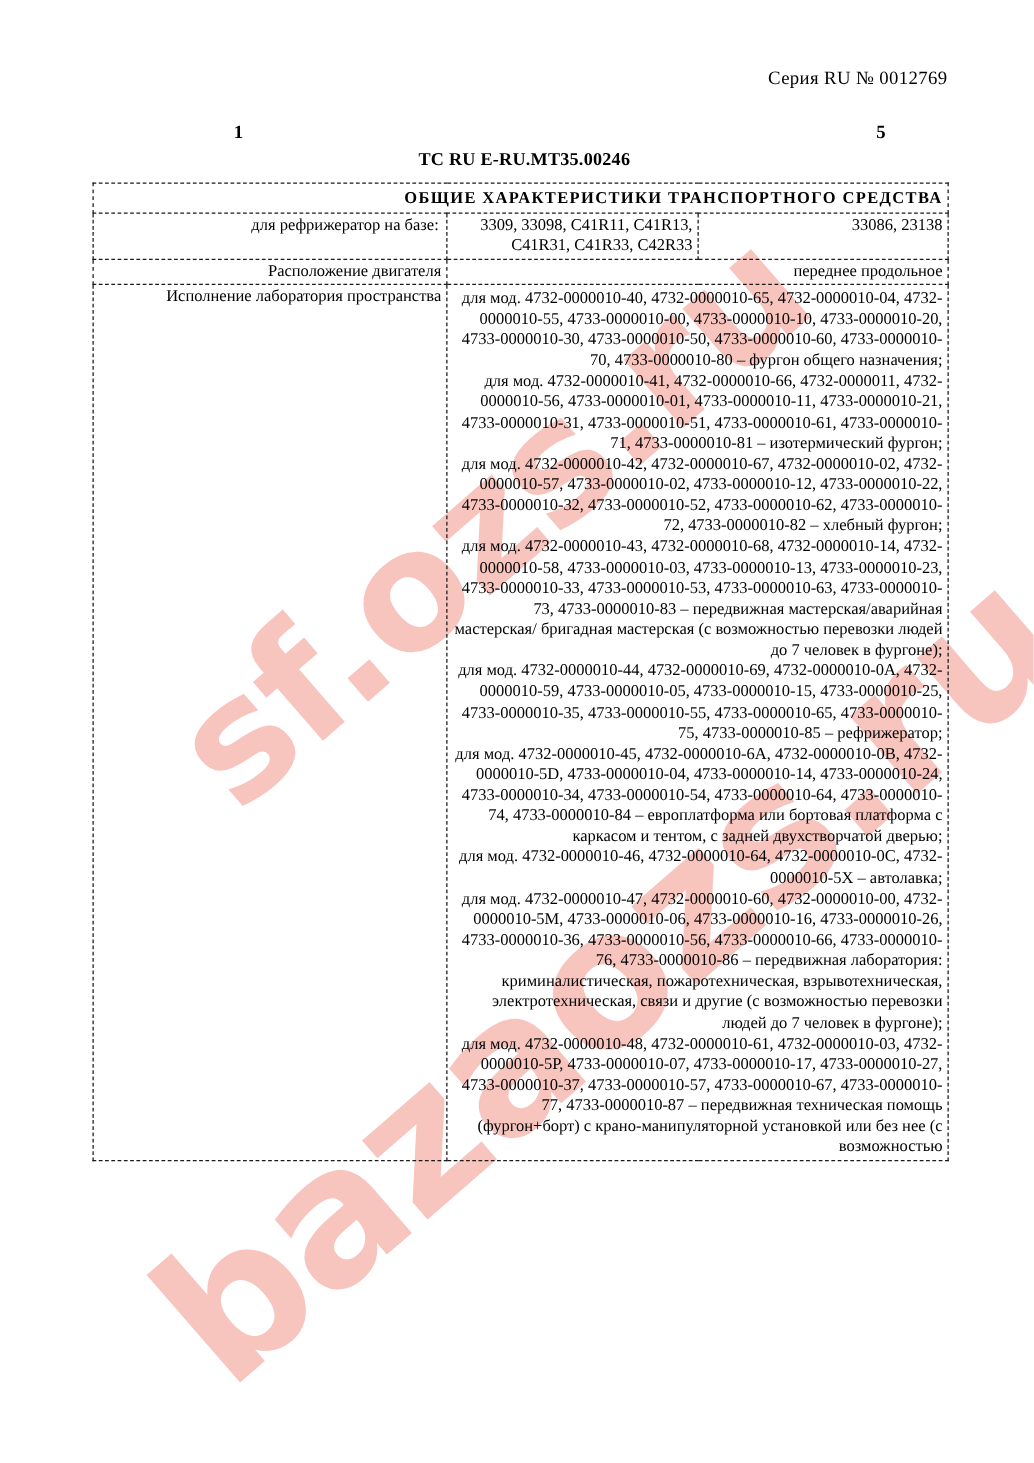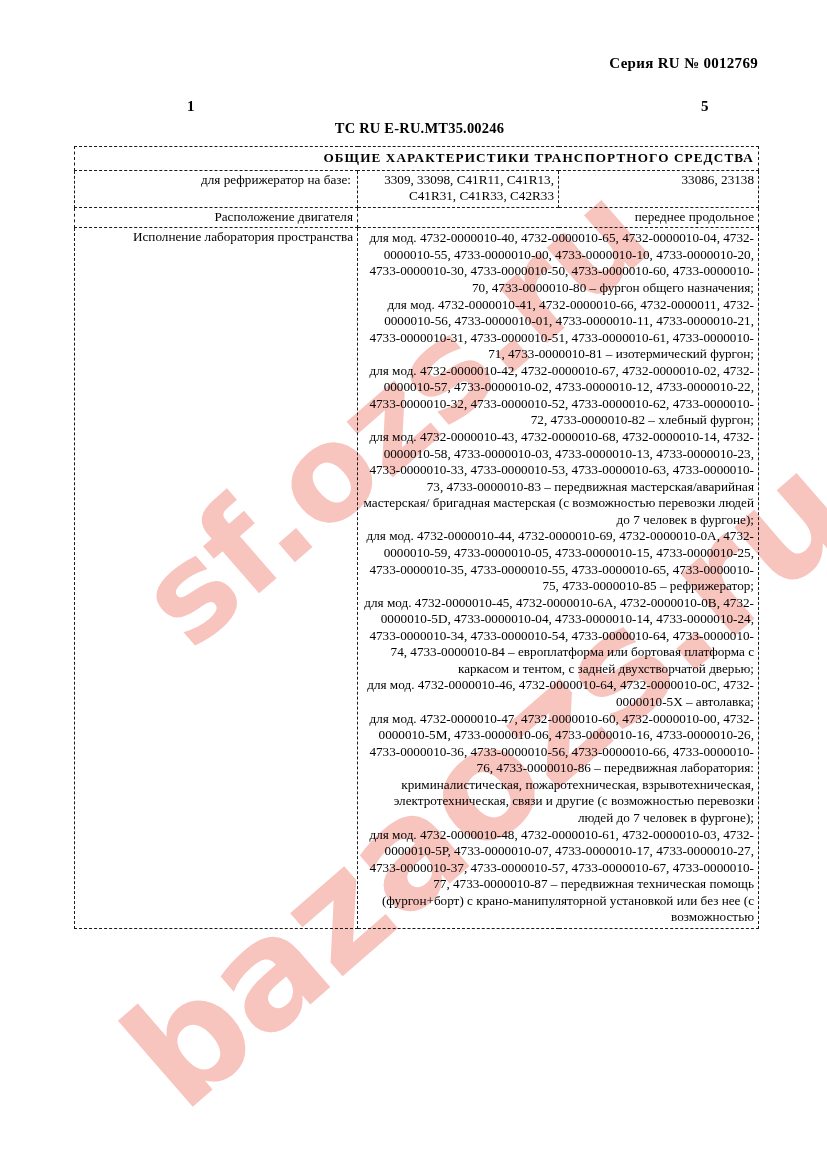--- a/index.html
+++ b/index.html
@@ -57,21 +57,21 @@
   
   .content {
     position: relative;
     z-index: 10;
   }
   .series-line {
     position: absolute;
     right: 69px;
     top: 55px;
     font-size: 15px;
-    font-weight: 700;
+    font-weight: 400;
     letter-spacing: 0.3px;
   }
   .page-num-left {
     position: absolute;
     left: 187px;
     top: 98px;
     font-size: 15px;
     font-weight: 700;
   }
   .page-num-right {

